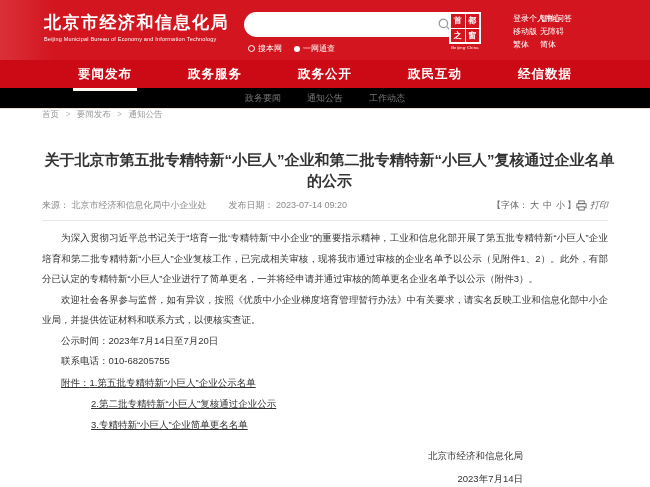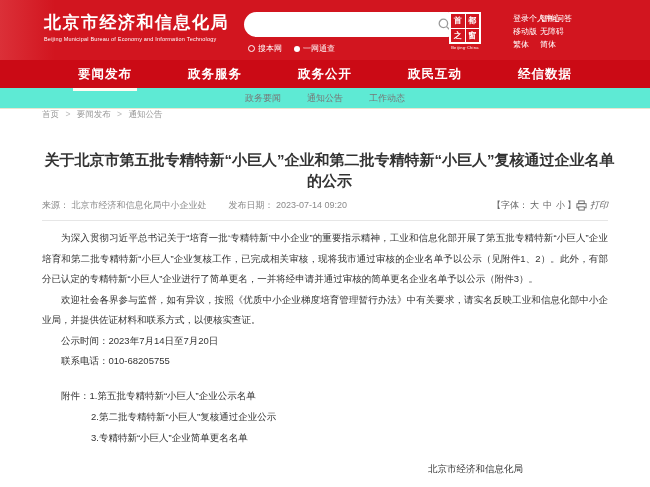--- a/index.html
+++ b/index.html
@@ -31,41 +31,41 @@
     font-size:4px;letter-spacing:.3px;}
   .hlinks{position:absolute;top:12px;color:#fff;font-size:8px;line-height:13px;}
   .hlinks.col1{left:513px;}
   .hlinks.col2{left:540px;}
   .hlinks div{cursor:pointer;white-space:nowrap;}
   
   .nav{height:28px;background:#cb0a15;display:flex;padding:0 50px;}
   .nav-item{flex:1;text-align:center;line-height:28px;color:#fff;font-size:12.5px;font-weight:bold;
     letter-spacing:1px;cursor:pointer;}
   
-  .subnav{position:relative;height:20px;background:#5eead4;border-bottom:1px solid #ece3cf;
+  .subnav{position:relative;height:20px;background:#000000;border-bottom:1px solid #ece3cf;
     display:flex;justify-content:center;align-items:center;gap:26px;font-size:9px;color:#777;}
   .subnav-item{cursor:pointer;}
   .active-bar{position:absolute;left:73px;top:0;width:64px;height:3px;background:#fefbf2;}
   
   .content{padding:0 42px;}
   .breadcrumb{font-size:8.5px;color:#999;}
   .breadcrumb .sep{margin:0 4px;color:#bbb;}
   .breadcrumb .crumb{cursor:pointer;}
   .page-title{margin:28px auto 0;width:575px;text-align:center;font-size:15px;font-weight:bold;
     color:#333;line-height:21px;}
   .meta-row{margin-top:8px;display:flex;align-items:center;font-size:9px;color:#8a8a8a;}
   .meta-item{margin-right:22px;white-space:nowrap;}
   .meta-right{margin-left:auto;display:flex;align-items:flex-end;color:#666;}
   .font-ctl{white-space:nowrap;}
   .font-size-btn{cursor:pointer;margin:0 2px;}
   .print-btn{display:flex;align-items:center;gap:3px;cursor:pointer;white-space:nowrap;font-style:italic;}
   .divider{border-bottom:1px solid #e6e6e6;margin-top:8px;}
   .article{margin-top:7px;font-size:9.5px;color:#333;line-height:20.5px;}
   .article p{margin:0;text-indent:2em;text-align:justify;}
-  .attachments{margin-top:13px;}
+  .attachments{text-decoration:underline;}
   .att-line{padding-left:19px;line-height:21px;}
   .att-line.cont{padding-left:49px;}
   .att-item{cursor:pointer;}
   .signature{margin-top:9px;text-align:right;padding-right:85px;font-size:9.5px;color:#333;line-height:23px;}
 </style>
 </head>
 <body>
 
 <div class="header">
   <div class="logo">

